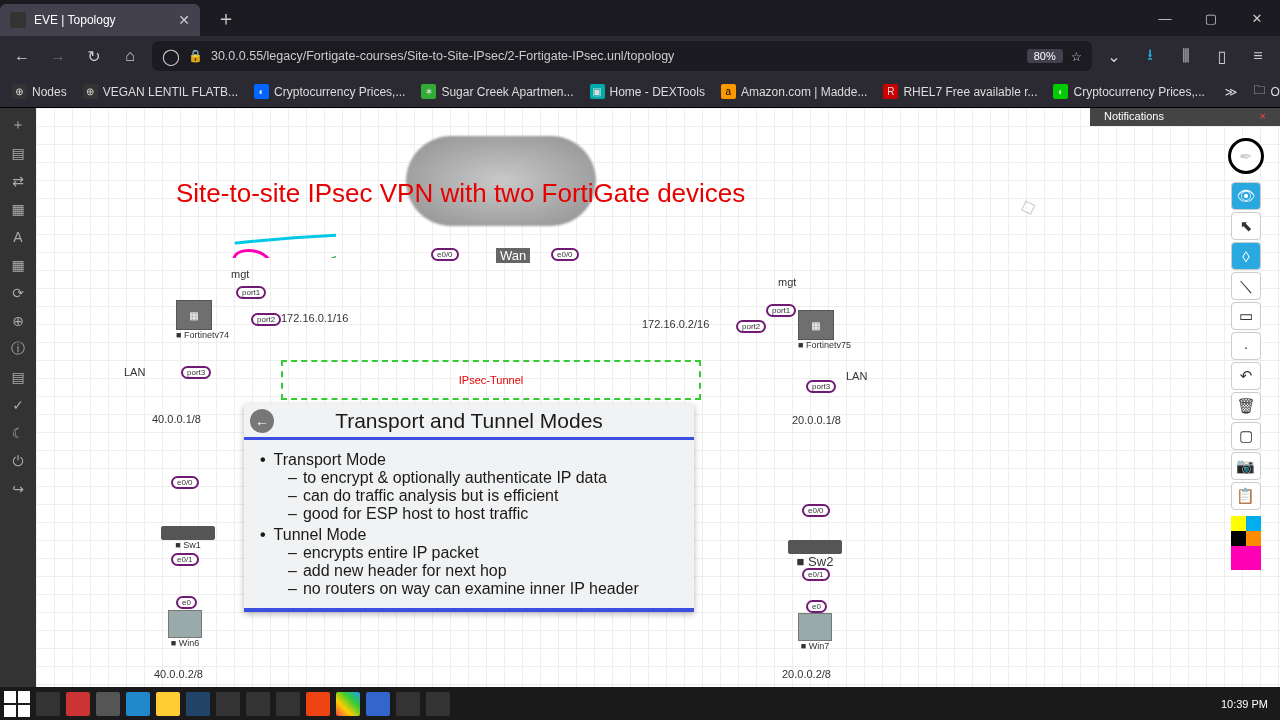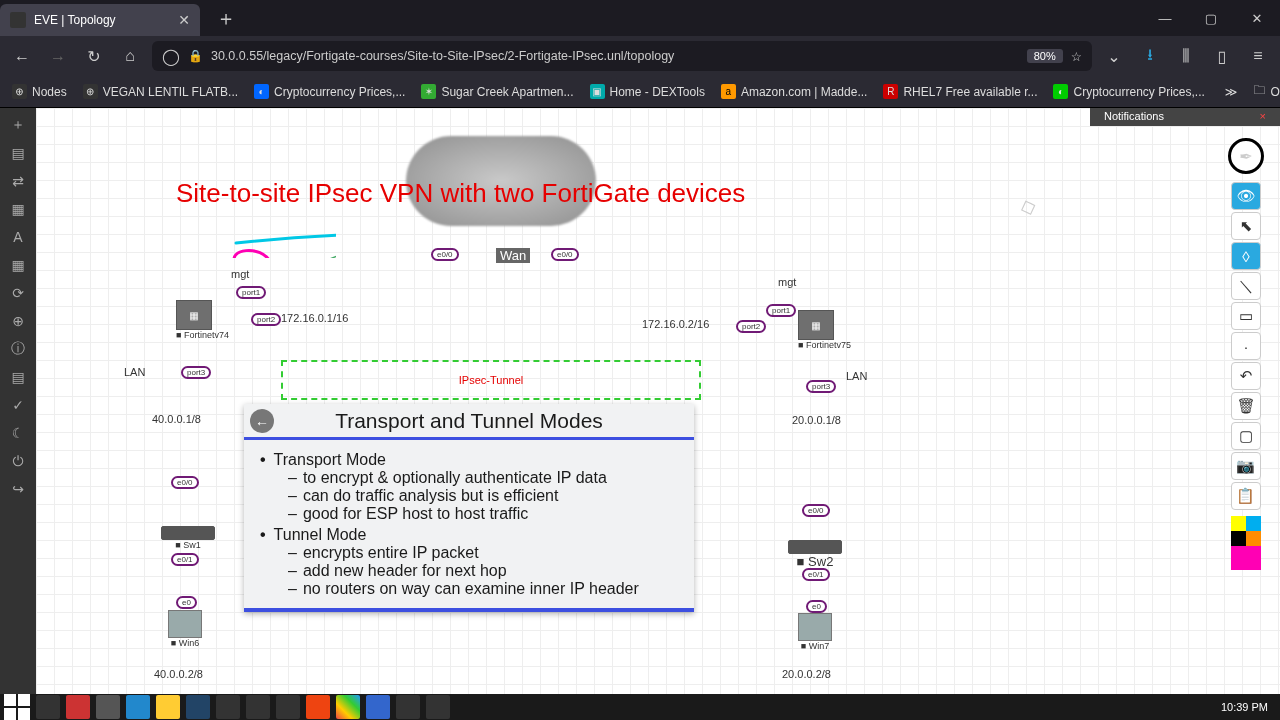--- a/index.html
+++ b/index.html
@@ -55,21 +55,21 @@
 .notif{position:absolute;right:0;top:0;width:190px}
 .notif .nh{height:18px;background:#444;color:#fff;font-size:11px;padding:2px 14px;display:flex;justify-content:space-between}
 
 .dtools{position:absolute;right:16px;top:30px;display:flex;flex-direction:column;align-items:center;gap:2px}
 .dtools .circ{width:36px;height:36px;border-radius:50%;background:#fff;border:3px solid #000;display:flex;align-items:center;justify-content:center;margin-bottom:6px}
 .dt{width:30px;height:28px;background:#fff;border:1px solid #ccc;border-radius:4px;display:flex;align-items:center;justify-content:center;font-size:15px;color:#333}
 .dt.active{background:#2aa9e0;color:#fff}
 .palette{width:30px;display:flex;flex-wrap:wrap;margin-top:4px}
 .palette div{width:15px;height:15px}
 
-.taskbar{height:26px;background:#1a1a1a;display:flex;align-items:center;padding:0 4px;gap:6px}
+.taskbar{height:33px;background:#1a1a1a;display:flex;align-items:center;padding:0 4px;gap:6px}
 .taskbar .ti{width:24px;height:24px;background:#333;border-radius:2px}
 .taskbar .start{width:26px;height:26px;display:grid;grid-template-columns:1fr 1fr;grid-template-rows:1fr 1fr;gap:2px}
 .taskbar .start div{background:#fff}
 .tb-sp{flex:1}
 .clock{color:#fff;font-size:11px;padding:0 8px}
 svg.anno{position:absolute;inset:0;pointer-events:none}
 </style>
 </head>
 <body>
 

